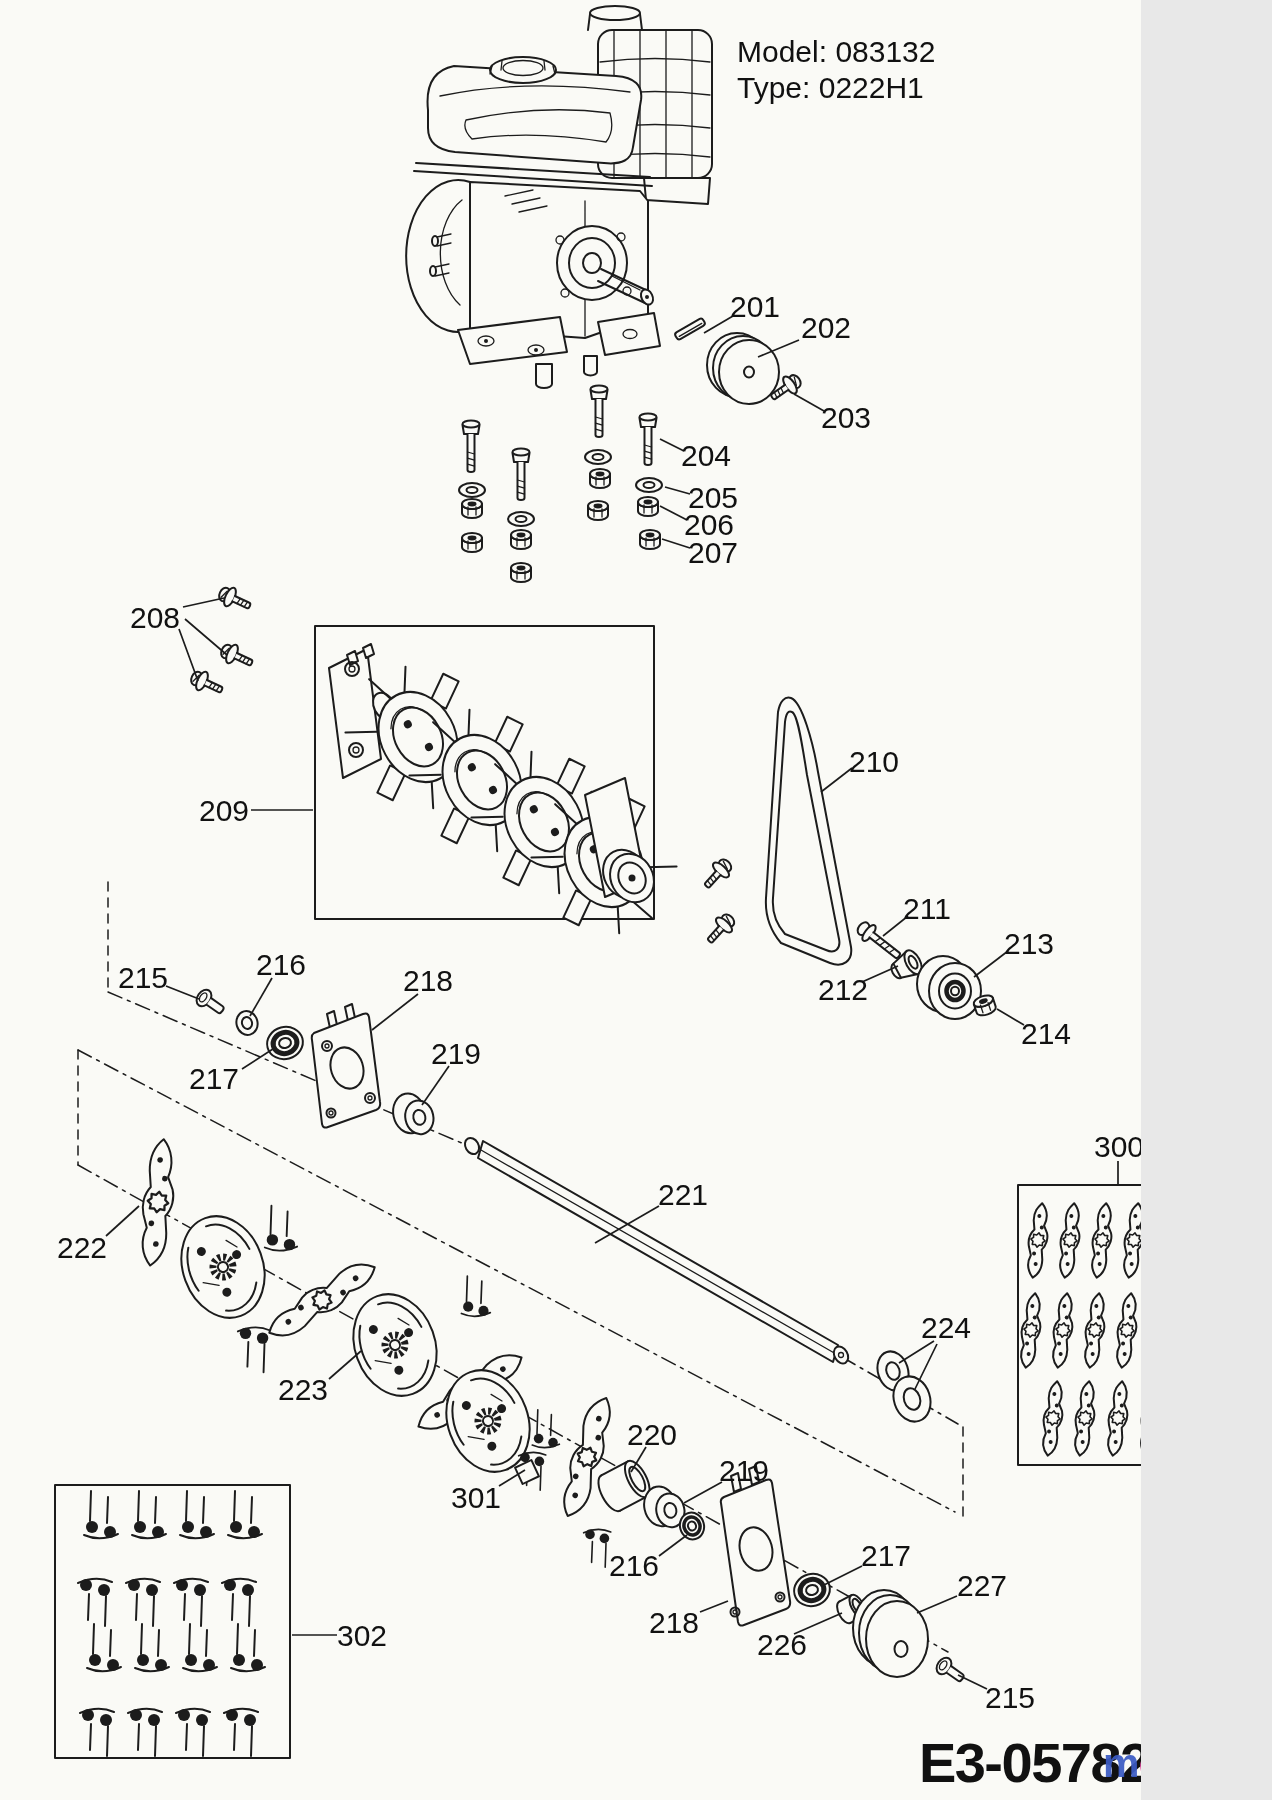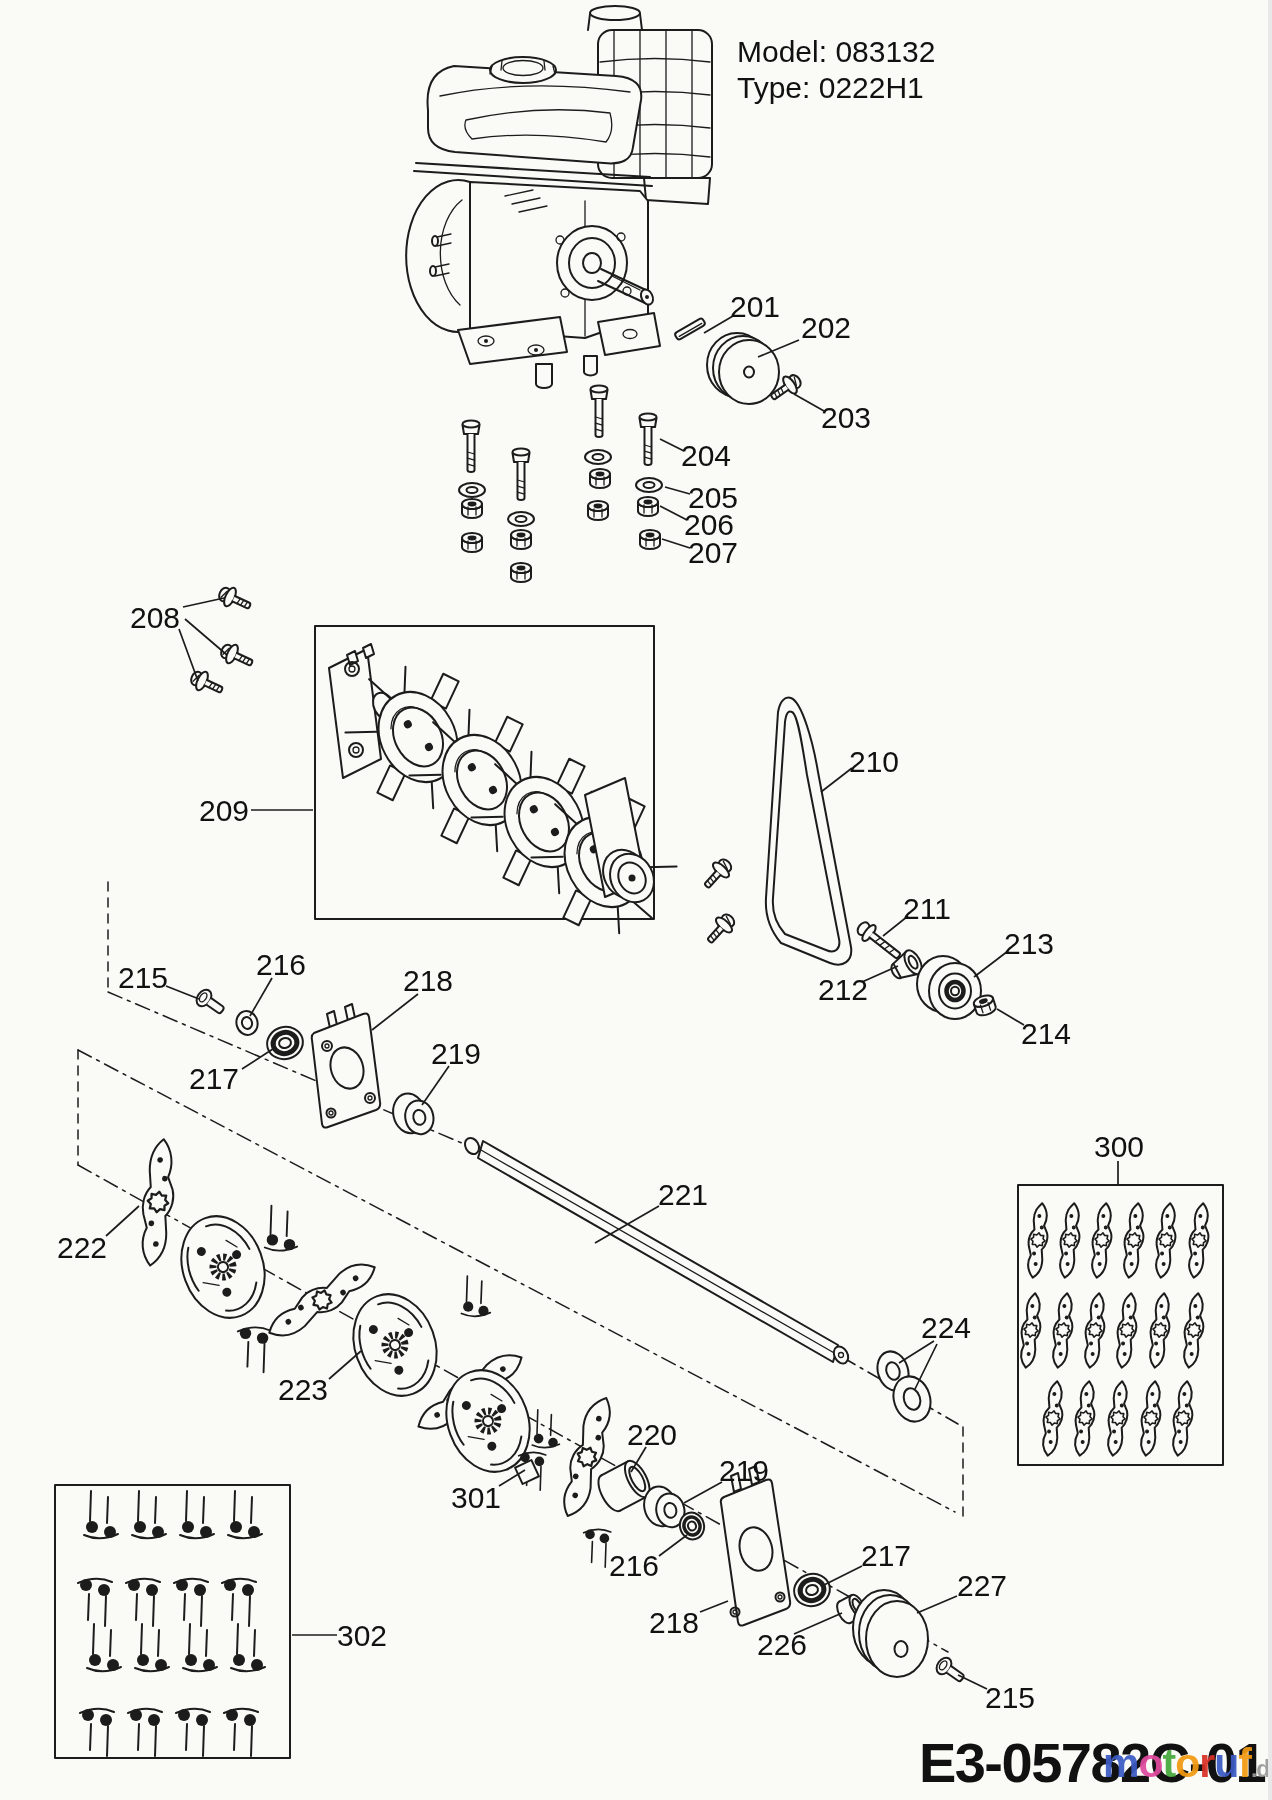--- a/index.html
+++ b/index.html
@@ -1,17 +1,17 @@
 <!DOCTYPE html>
 <html><head>
 <meta charset="utf-8">
 <style>
   html,body { margin:0; padding:0; background:#e8e8e8; }
   .stage {
-    position:relative; width:1268px; height:1800px;
+    position:relative; width:1141px; height:1800px;
     background:#fafaf6; overflow:hidden;
     font-family:"Liberation Sans", sans-serif;
   }
   svg { position:absolute; left:0; top:0; }
   .ln    { stroke:#1c1c1c; stroke-width:2; fill:none; stroke-linecap:round; stroke-linejoin:round; }
   .thin  { stroke-width:1.3; }
   .fillw { fill:#fafaf6; }
   .solid { fill:#1c1c1c; stroke:none; }
   .leader{ stroke:#1c1c1c; stroke-width:1.7; fill:none; }
   .dashdot { stroke-dasharray:15 6 3 6; stroke-width:1.5; }

